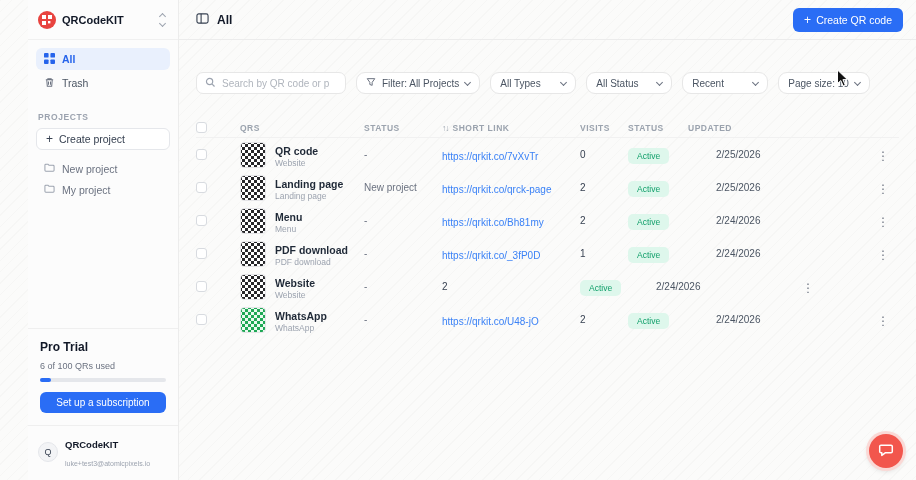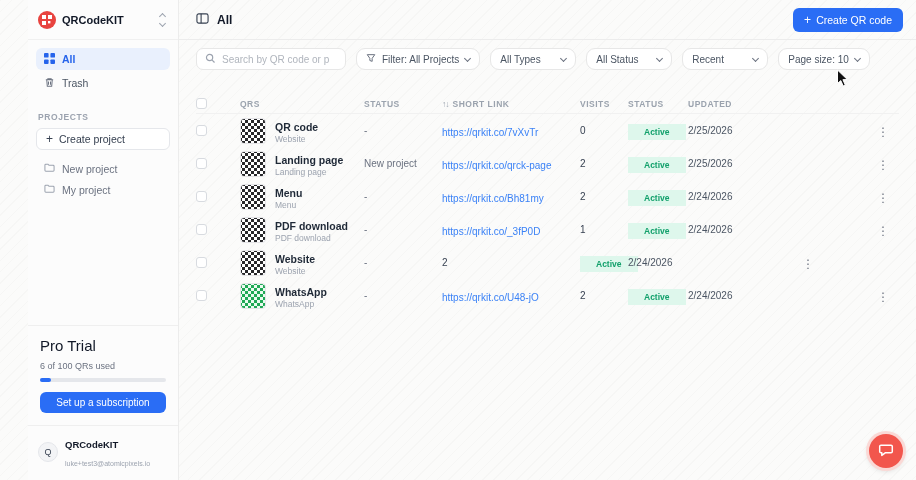--- a/index.html
+++ b/index.html
@@ -20,38 +20,38 @@
   .side-nav { padding:8px 8px 0; }
   .nav-item { display:flex; align-items:center; gap:7px; height:22px; padding:0 8px; border-radius:6px; font-size:10.5px; color:#4b5563; cursor:pointer; margin-bottom:2px; }
   .nav-item.active { background:#e9f0fd; color:#2563eb; font-weight:bold; }
   .section-label { font-size:8.5px; font-weight:bold; letter-spacing:.6px; color:#9ca3af; padding:16px 10px 6px; }
   .create-project { display:flex; align-items:center; justify-content:flex-start; gap:6px; margin:0 8px; height:22px; padding:0 9px; background:#fff; border:1px solid #e5e7eb; border-radius:6px; font-size:10.5px; color:#374151; cursor:pointer; }
   .plus { font-size:12px; line-height:1; color:#374151; }
   .folders { padding:8px 8px 0; }
   .folder-item { display:flex; align-items:center; gap:7px; height:21px; padding:0 8px; font-size:10.5px; color:#6b7280; border-radius:6px; cursor:pointer; }
   .side-bottom { margin-top:auto; }
   .plan { border-top:1px solid #efefef; padding:11px 12px 12px; }
-  .plan-title { font-size:15px; font-weight:normal; color:#111827; }
+  .plan-title { font-size:12px; font-weight:bold; color:#111827; }
   .plan-usage { font-size:9px; color:#6b7280; margin-top:7px; }
   .progress-track { margin-top:7px; height:4px; border-radius:2px; background:#e5e7eb; position:relative; }
   .progress-fill { position:absolute; left:0; top:0; height:4px; width:9%; border-radius:2px; background:#2a6df5; }
   .subscribe-btn { margin-top:10px; width:100%; height:21px; border:none; border-radius:6px; background:#2a6df5; color:#fff; font-size:10px; font-family:inherit; cursor:pointer; }
   .account { border-top:1px solid #efefef; padding:8px 10px 10px; display:flex; align-items:center; gap:7px; }
   .avatar { width:20px; height:20px; border-radius:50%; background:#f3f4f6; border:1px solid #e5e7eb; display:flex; align-items:center; justify-content:center; font-size:9px; color:#374151; flex:none; }
   .acct-name { font-size:9.5px; font-weight:bold; color:#111827; }
   .acct-email { font-size:7px; color:#9ca3af; margin-top:1px; white-space:nowrap; }
 
   
   .main { flex:1; display:flex; flex-direction:column; min-width:0; }
   .main-header { display:flex; align-items:center; gap:8px; height:40px; padding:0 13px 0 17px; border-bottom:1px solid #ececec; }
   .page-title { font-size:12px; font-weight:bold; color:#111827; }
   .create-qr-btn { margin-left:auto; display:flex; align-items:center; gap:5px; height:24px; padding:0 11px; background:#2a6df5; border:none; border-radius:6px; color:#fff; font-size:10.5px; font-family:inherit; cursor:pointer; }
   .create-qr-btn .plus { color:#fff; }
 
-  .toolbar { display:flex; align-items:flex-start; gap:10px; margin:8px 17px 0; }
+  .toolbar { display:flex; align-items:flex-start; gap:10px; margin:32px 17px 0; }
   .search-box { display:flex; align-items:center; gap:6px; width:150px; height:22px; padding:0 8px; background:#fff; border:1px solid #e7e7e7; border-radius:7px; }
   .search-box input { border:none; outline:none; background:transparent; font-size:10px; font-family:inherit; color:#374151; width:100%; }
   .search-box input::placeholder { color:#b0b5bd; }
   .pill { display:flex; align-items:center; gap:6px; height:22px; padding:0 9px; background:#fff; border:1px solid #e7e7e7; border-radius:9px; font-size:10px; color:#4b5563; cursor:pointer; white-space:nowrap; }
   .pill .chev.down { border-color:#6b7280; margin-top:-2px; }
   .pill.wide { min-width:86px; justify-content:space-between; }
 
   
   .table { margin:24px 17px 0; }
   .tgrid { display:grid; grid-template-columns:44px 124px 78px 138px 48px 60px 108px 1fr 28px; align-items:center; }
@@ -63,22 +63,22 @@
   .checkbox { display:inline-block; width:11px; height:11px; background:#fff; border:1px solid #d8dbe0; border-radius:3px; cursor:pointer; }
   .c-qrs { display:flex; align-items:flex-end; gap:9px; }
   .qr-thumb { width:26px; height:26px; flex:none; border:1px solid #e4e4e7; border-radius:4px;
               background:conic-gradient(#27272a 25%, #fff 0 50%, #27272a 0 75%, #fff 0) 1px 1px/6px 6px #fff; }
   .qr-thumb.green { background:conic-gradient(#1fa855 25%, #eafaf0 0 50%, #1fa855 0 75%, #eafaf0 0) 1px 1px/6px 6px #eafaf0; }
   .qr-name { display:block; font-size:10.5px; font-weight:bold; color:#1f2937; }
   .qr-type { display:block; font-size:8.5px; color:#9ca3af; margin-top:1px; }
   .c-project { font-size:10px; color:#6b7280; }
   .link { font-size:10px; color:#3b82f6; text-decoration:none; cursor:pointer; }
   .c-visits { font-size:10px; color:#374151; }
-  .badge { display:inline-block; font-size:8.5px; font-weight:bold; color:#12a06b; background:#def7ec; padding:3px 16px; border-radius:0; }
-  .c-updated { font-size:10px; color:#4b5563; }
+  .badge { display:inline-block; font-size:8.5px; font-weight:normal; color:#12a06b; background:#def7ec; padding:3px 9px; border-radius:5px; }
+  .c-updated { font-size:10px; color:#4b5563;margin-left:28px; }
   .kebab { font-size:12px; color:#6b7280; cursor:pointer; padding:2px 6px; }
 
   
   .chat-fab { position:absolute; right:13px; top:434px; width:34px; height:34px; border-radius:50%; background:#f2564d; border:none; display:flex; align-items:center; justify-content:center; cursor:pointer; box-shadow:0 0 0 3px #fad9d6, 0 2px 6px rgba(0,0,0,.18); }
   .cursor { position:absolute; left:836px; top:69px; pointer-events:none; }
 </style>
 </head>
 <body>
 
 <div class="app">

